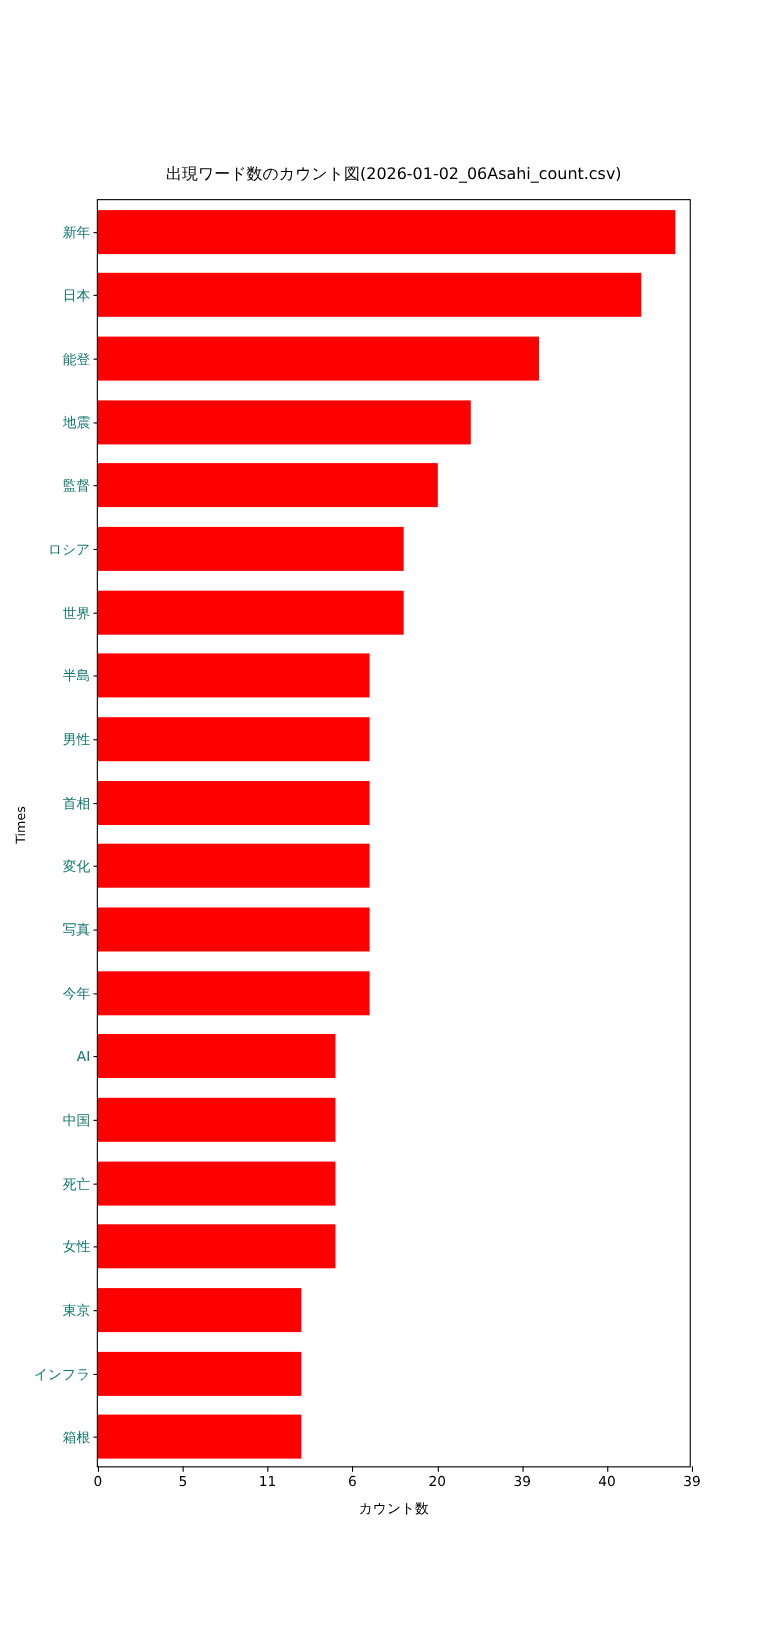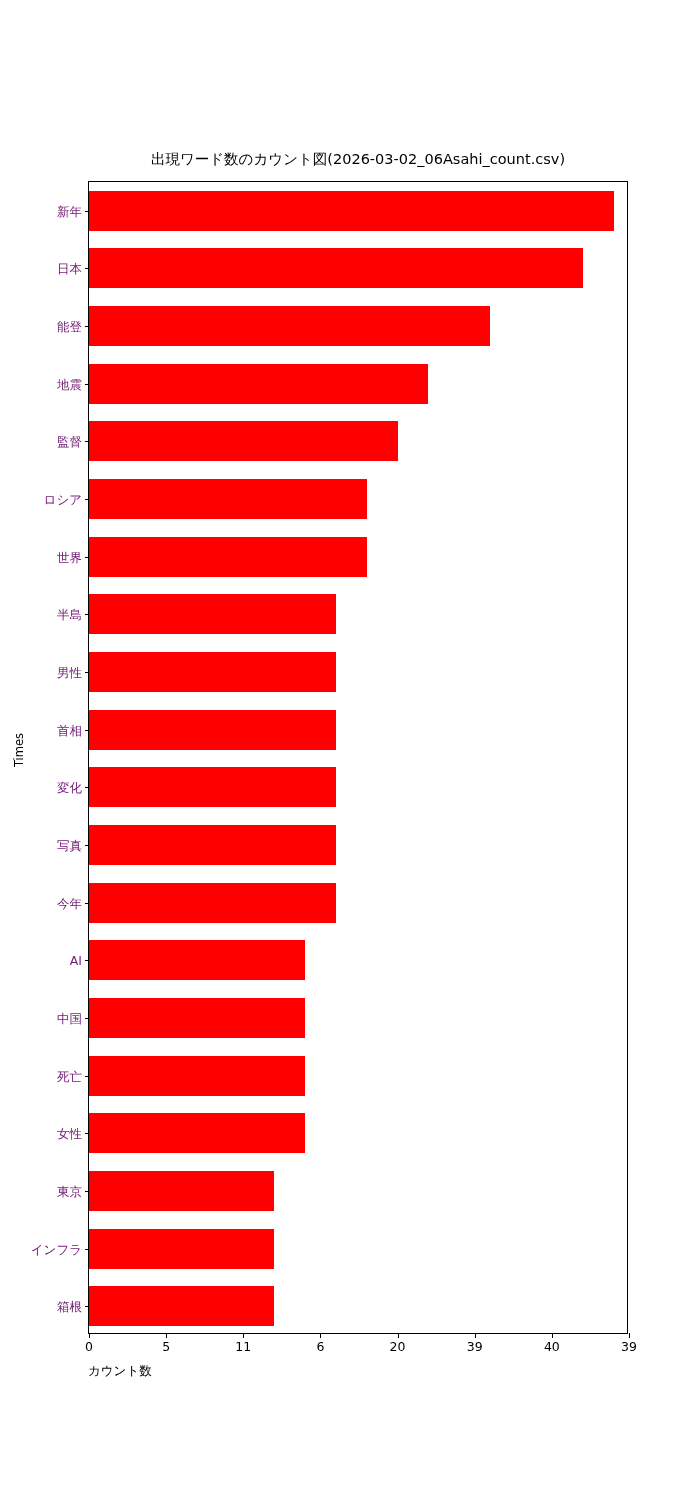--- a/index.html
+++ b/index.html
@@ -75,21 +75,21 @@
   }
   .ytick-label {
     position: absolute;
     right: 100%;
     margin-right: 7px;
     transform: translateY(-50%);
     font-size: 12.5px;
     line-height: 13px;
     white-space: nowrap;
     text-align: right;
-    color: #701a75;
+    color: #0f766e;
   }
   .ytick-wrap {
     position: absolute;
     left: 0;
     width: 0;
     height: 0;
   }
 
   #y-axis-label {
     position: absolute;
@@ -129,31 +129,32 @@
     line-height: 14px;
     white-space: nowrap;
     color: #000000;
   }
 
   #x-axis-label {
     position: absolute;
     left: 88px;
     top: 1363px;
     width: 540px;
+    text-align: center;
     font-size: 12.5px;
     color: #000000;
     white-space: nowrap;
   }
 </style>
 </head>
 <body>
 
 <div id="figure">
 
-  <div id="chart-title">出現ワード数のカウント図(2026-03-02_06Asahi_count.csv)</div>
+  <div id="chart-title">出現ワード数のカウント図(2026-01-02_06Asahi_count.csv)</div>
 
   <div id="plot-area">
     <div id="bars-layer">
         <div class="bar" style="top: 8.825px; width: 524.571px; background: rgb(255, 0, 0);"></div>
         <div class="bar" style="top: 66.475px; width: 493.714px; background: rgb(255, 0, 0);"></div>
         <div class="bar" style="top: 124.125px; width: 401.143px; background: rgb(255, 0, 0);"></div>
         <div class="bar" style="top: 181.775px; width: 339.429px; background: rgb(255, 0, 0);"></div>
         <div class="bar" style="top: 239.425px; width: 308.571px; background: rgb(255, 0, 0);"></div>
         <div class="bar" style="top: 297.075px; width: 277.714px; background: rgb(255, 0, 0);"></div>
         <div class="bar" style="top: 354.725px; width: 277.714px; background: rgb(255, 0, 0);"></div>

